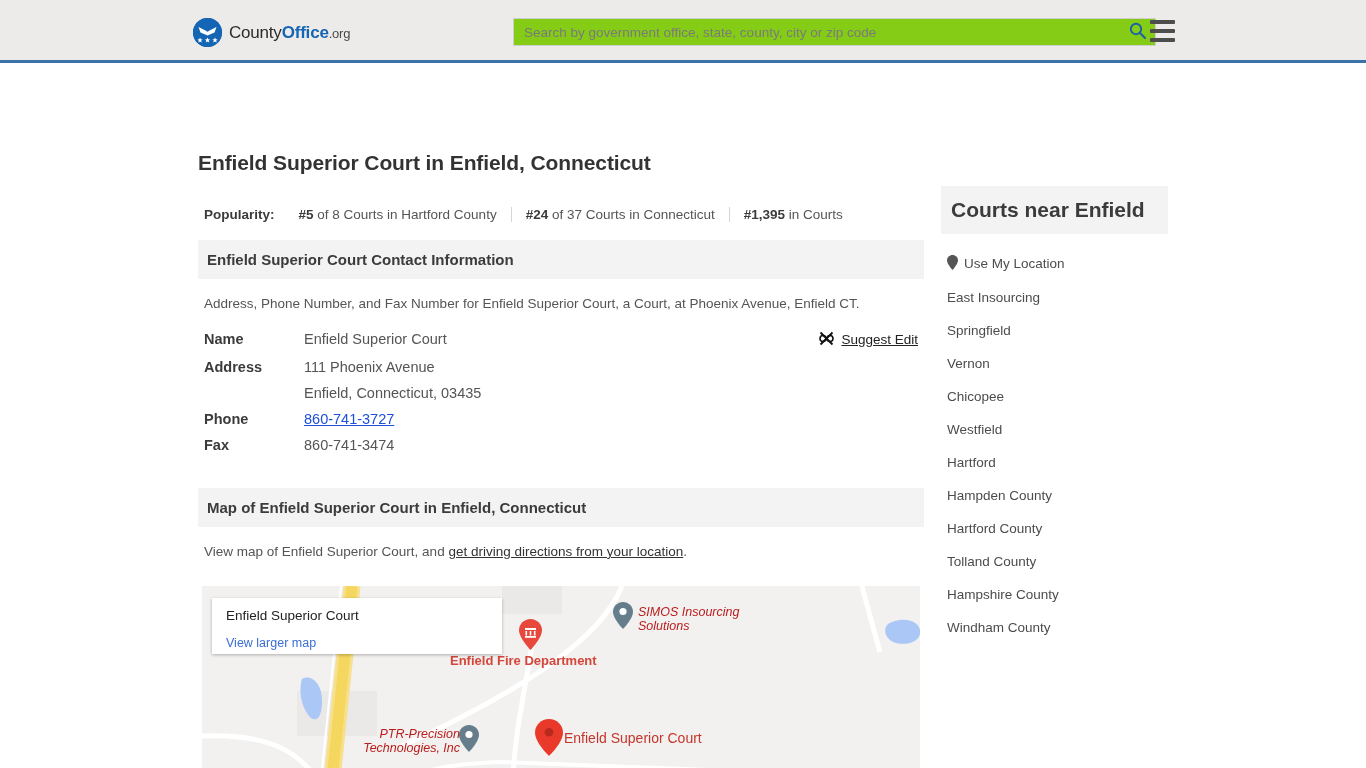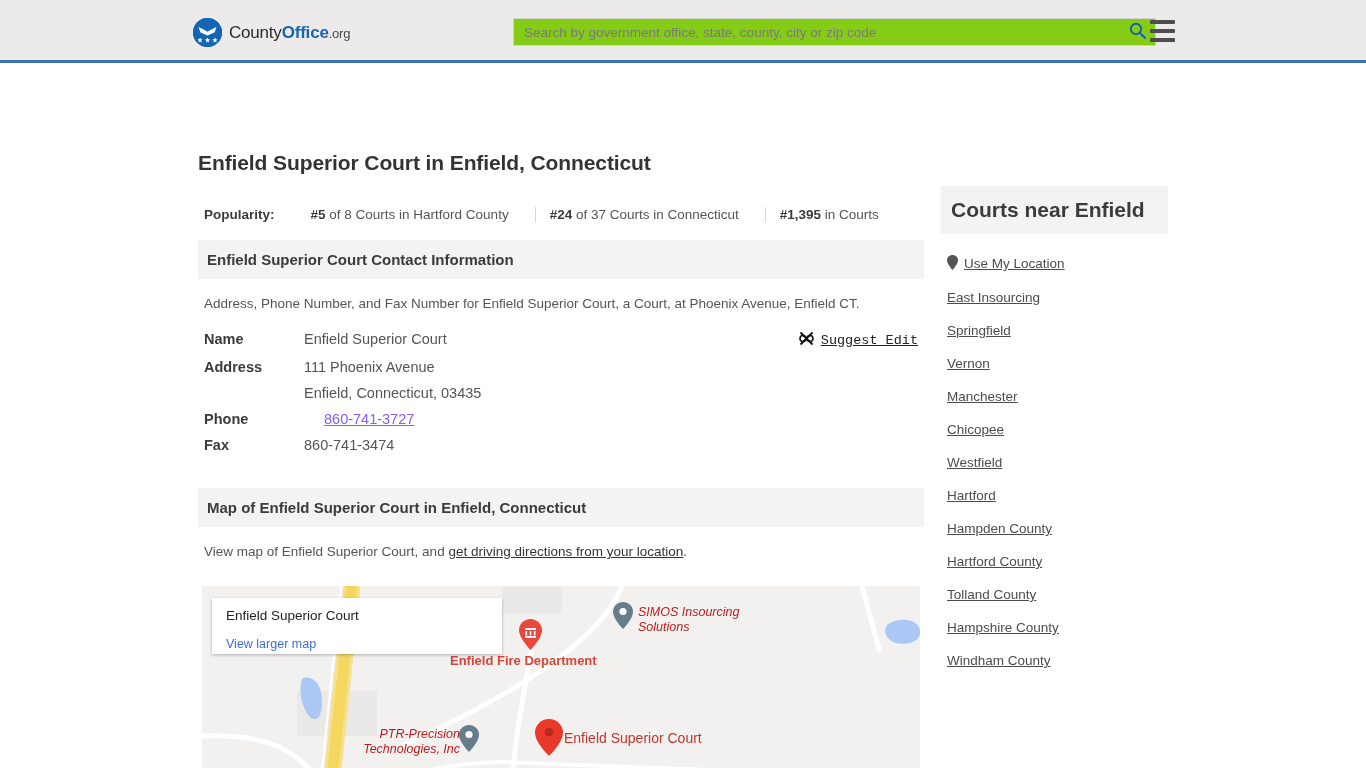--- a/index.html
+++ b/index.html
@@ -87,21 +87,21 @@
     line-height:1.2;
     white-space:nowrap;
   }
   .breadcrumb a { color:#555; text-decoration:none; cursor:pointer; }
   .breadcrumb .sep { color:#a9a9a9; margin:0 6px; }
   .breadcrumb .current { color:#555; }
 
   .popularity {
     padding:16px 6px 12px 6px;
     font-size:13.5px; color:#555;
-    display:flex; align-items:center; gap:12px;
+    display:flex; align-items:center; gap:0;
     white-space:nowrap;
   }
   .popularity .lbl { font-weight:700; color:#3b3b3b; margin-right:10px; }
   .pop-item { padding:0 14px; }
   .pop-item:first-of-type { padding-left:0; }
   .pop-item + .pop-item { border-left:1px solid #d6d6d6; }
   .pop-item b { color:#3b3b3b; font-weight:700; }
 
   .section-head {
     background:#f3f3f3;
@@ -112,25 +112,25 @@
   .section-desc {
     padding:16px 6px 10px 6px;
     font-size:13.5px; color:#555; line-height:1.4;
   }
   .section-desc a { color:#333; text-decoration:underline; cursor:pointer; }
 
   .info-table { width:100%; border-collapse:collapse; margin-top:2px; }
   .info-table td { padding:5px 6px; font-size:14.5px; vertical-align:top; }
   .info-table td.k { width:100px; font-weight:700; color:#3b3b3b; }
   .info-table td.v { color:#555; }
-  .info-table td.v a { color:#8b5cf6; text-decoration:underline; cursor:pointer;margin-left:20px; }
+  .info-table td.v a { color:#1d4ed8; text-decoration:underline; cursor:pointer; }
   .info-table td.act { text-align:right; width:140px; white-space:nowrap; }
   .suggest-edit {
     font-size:13.5px; color:#222; text-decoration:underline; cursor:pointer;
-    display:inline-flex; align-items:center; gap:7px;font-family:Liberation Mono, monospace;
+    display:inline-flex; align-items:center; gap:7px;
   }
   .suggest-edit .ic { text-decoration:none; display:inline-block; line-height:1; }
 
   
   .map {
     position:relative;
     margin:14px 0 0 4px;
     width:718px; height:213px;
     background:#f2f1f0;
     overflow:hidden;
@@ -156,21 +156,21 @@
     background:#f3f3f3;
     padding:12px 10px;
     font-size:21px; font-weight:700; color:#3b3b3b;
   }
   .side-list { padding:12px 6px 0 6px; }
   .side-item {
     display:flex; align-items:center; gap:6px;
     padding:9px 0; font-size:13.5px;
   }
   .side-item a {
-    color:#4c4c4c; text-decoration:underline; cursor:pointer;
+    color:#4c4c4c; cursor:pointer;
   }
   .pin-icon { color:#555; font-size:14px; line-height:1; }
 </style>
 </head>
 <body>
 
 <div class="header">
 
   <div class="logo-wrap">
     <span class="logo-mark">
@@ -350,23 +350,20 @@
       <div class="side-item">
         <a>East Insourcing</a>
         </div>
       <div class="side-item">
         <a>Springfield</a>
         </div>
       <div class="side-item">
         <a>Vernon</a>
         </div>
       <div class="side-item">
-        <a>Manchester</a>
-        </div>
-      <div class="side-item">
         <a>Chicopee</a>
         </div>
       <div class="side-item">
         <a>Westfield</a>
         </div>
       <div class="side-item">
         <a>Hartford</a>
         </div>
       <div class="side-item">
         <a>Hampden County</a>

